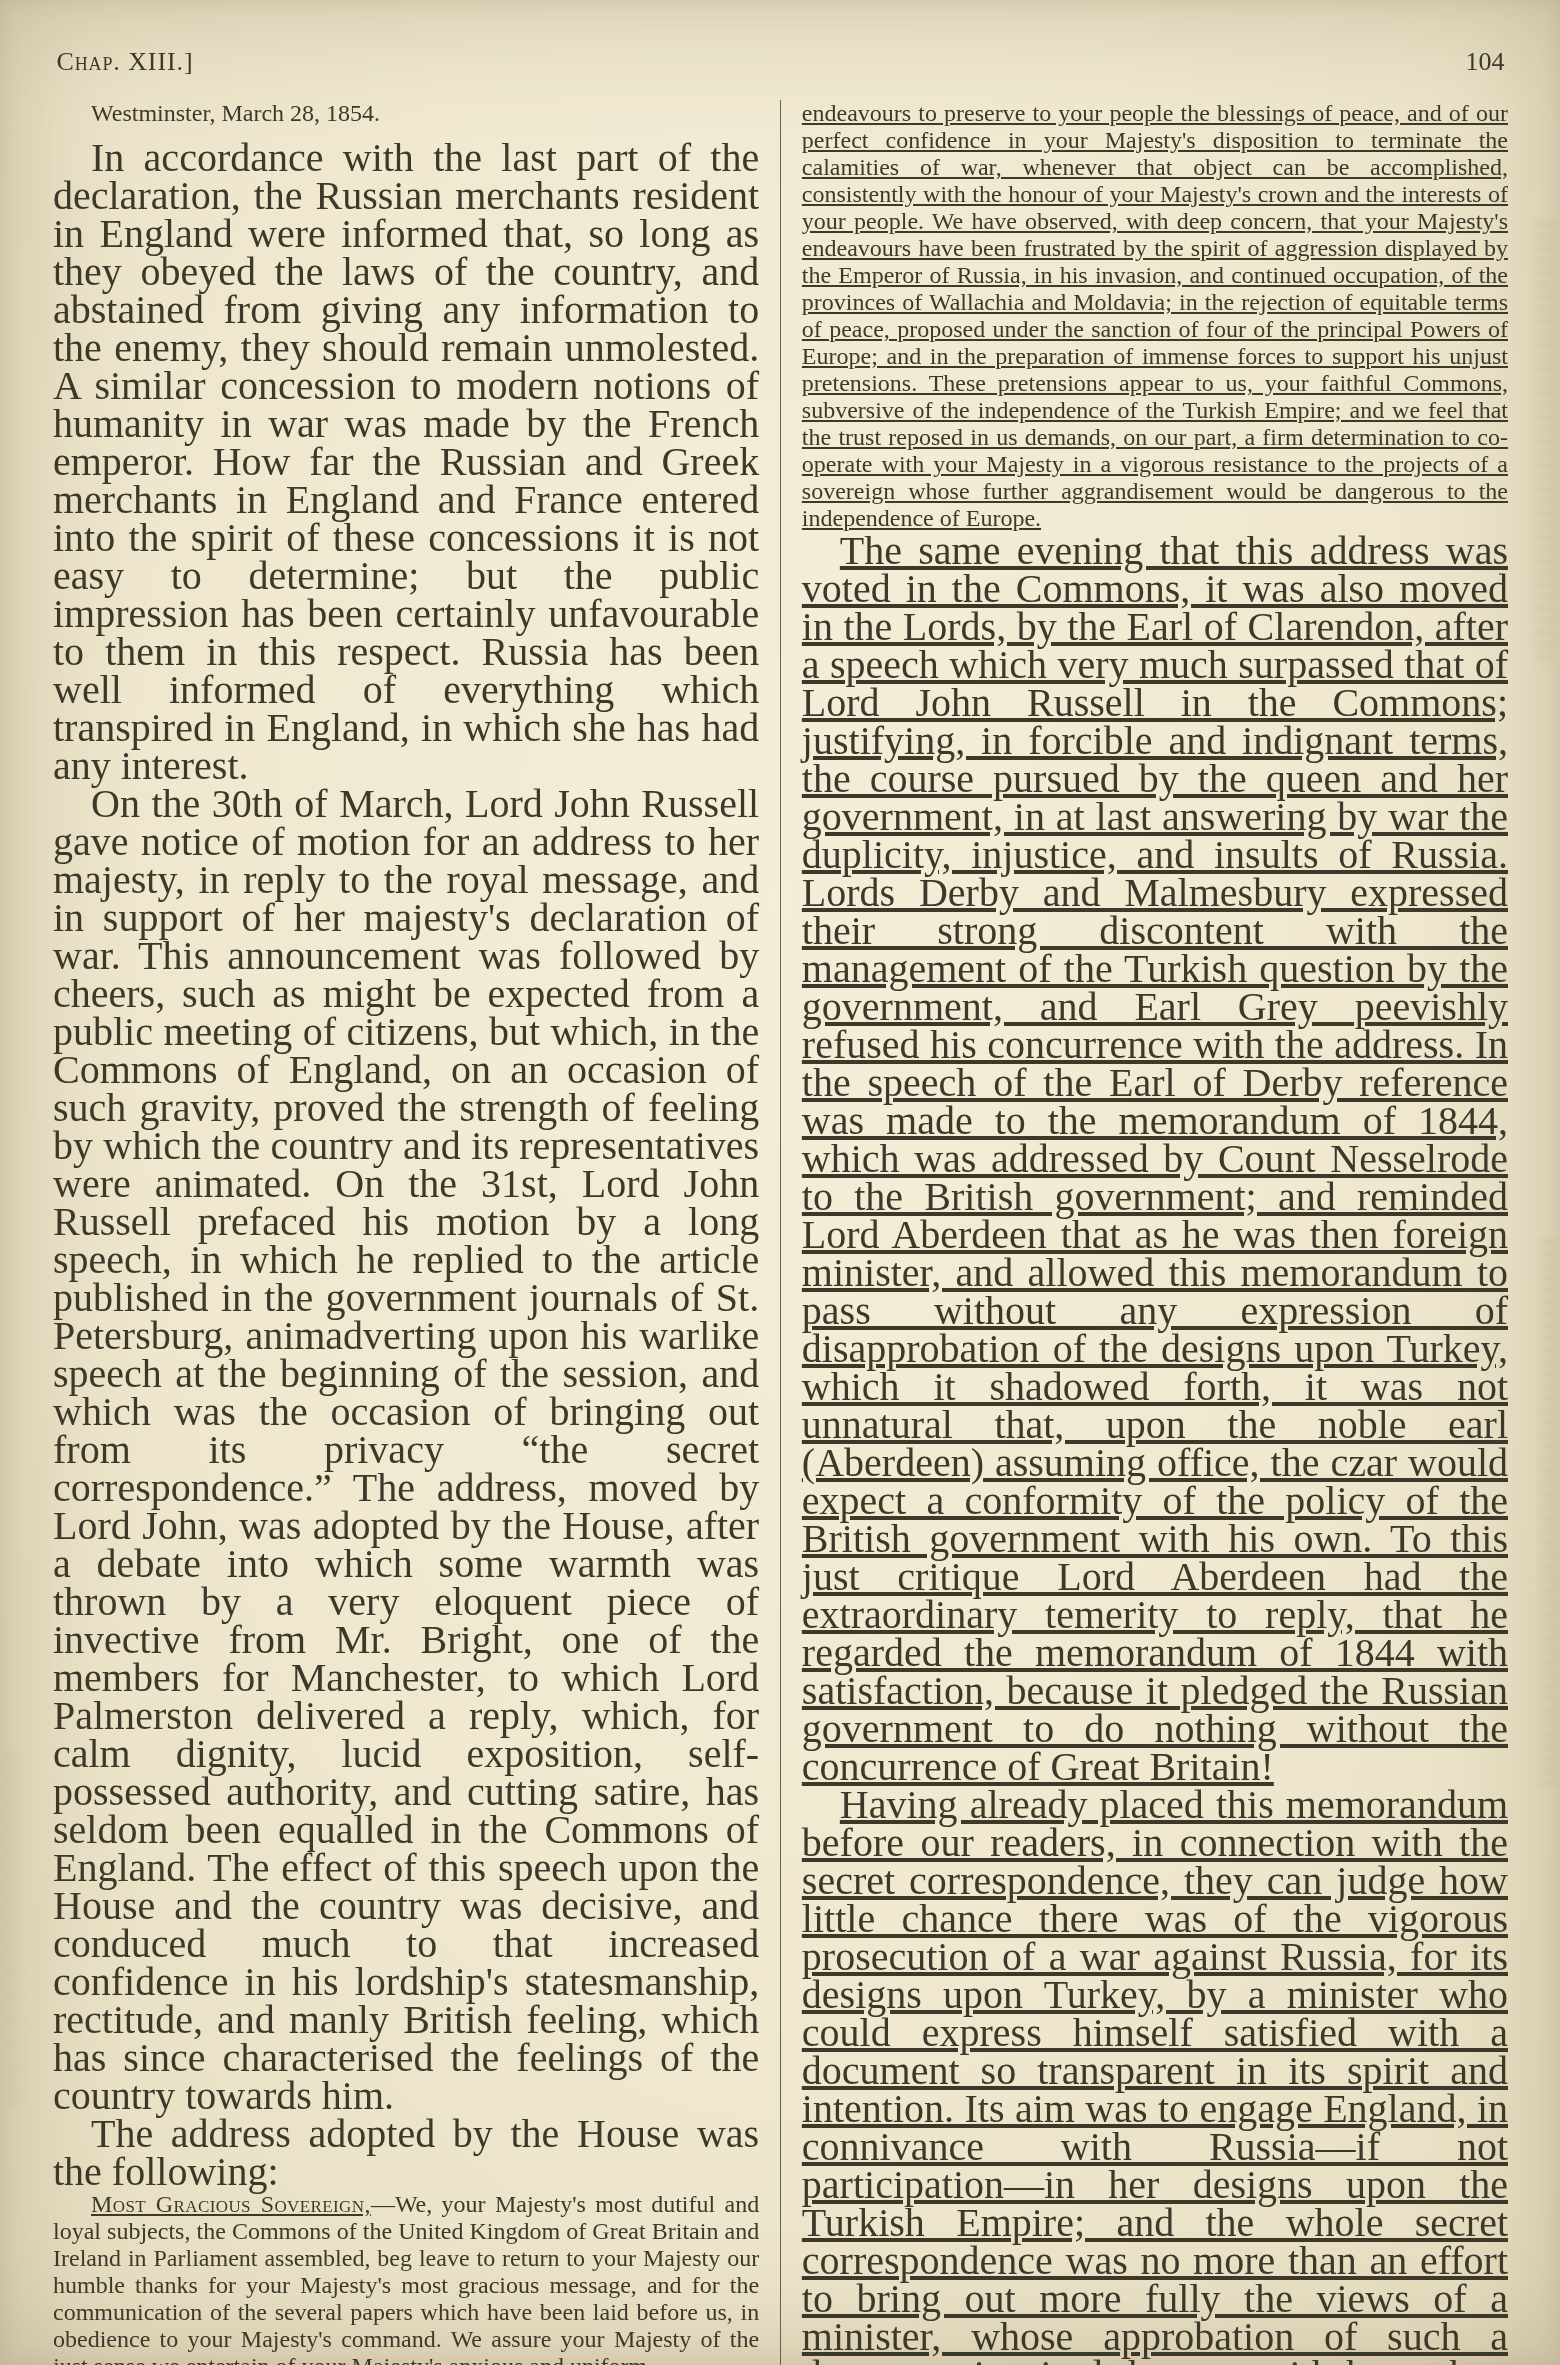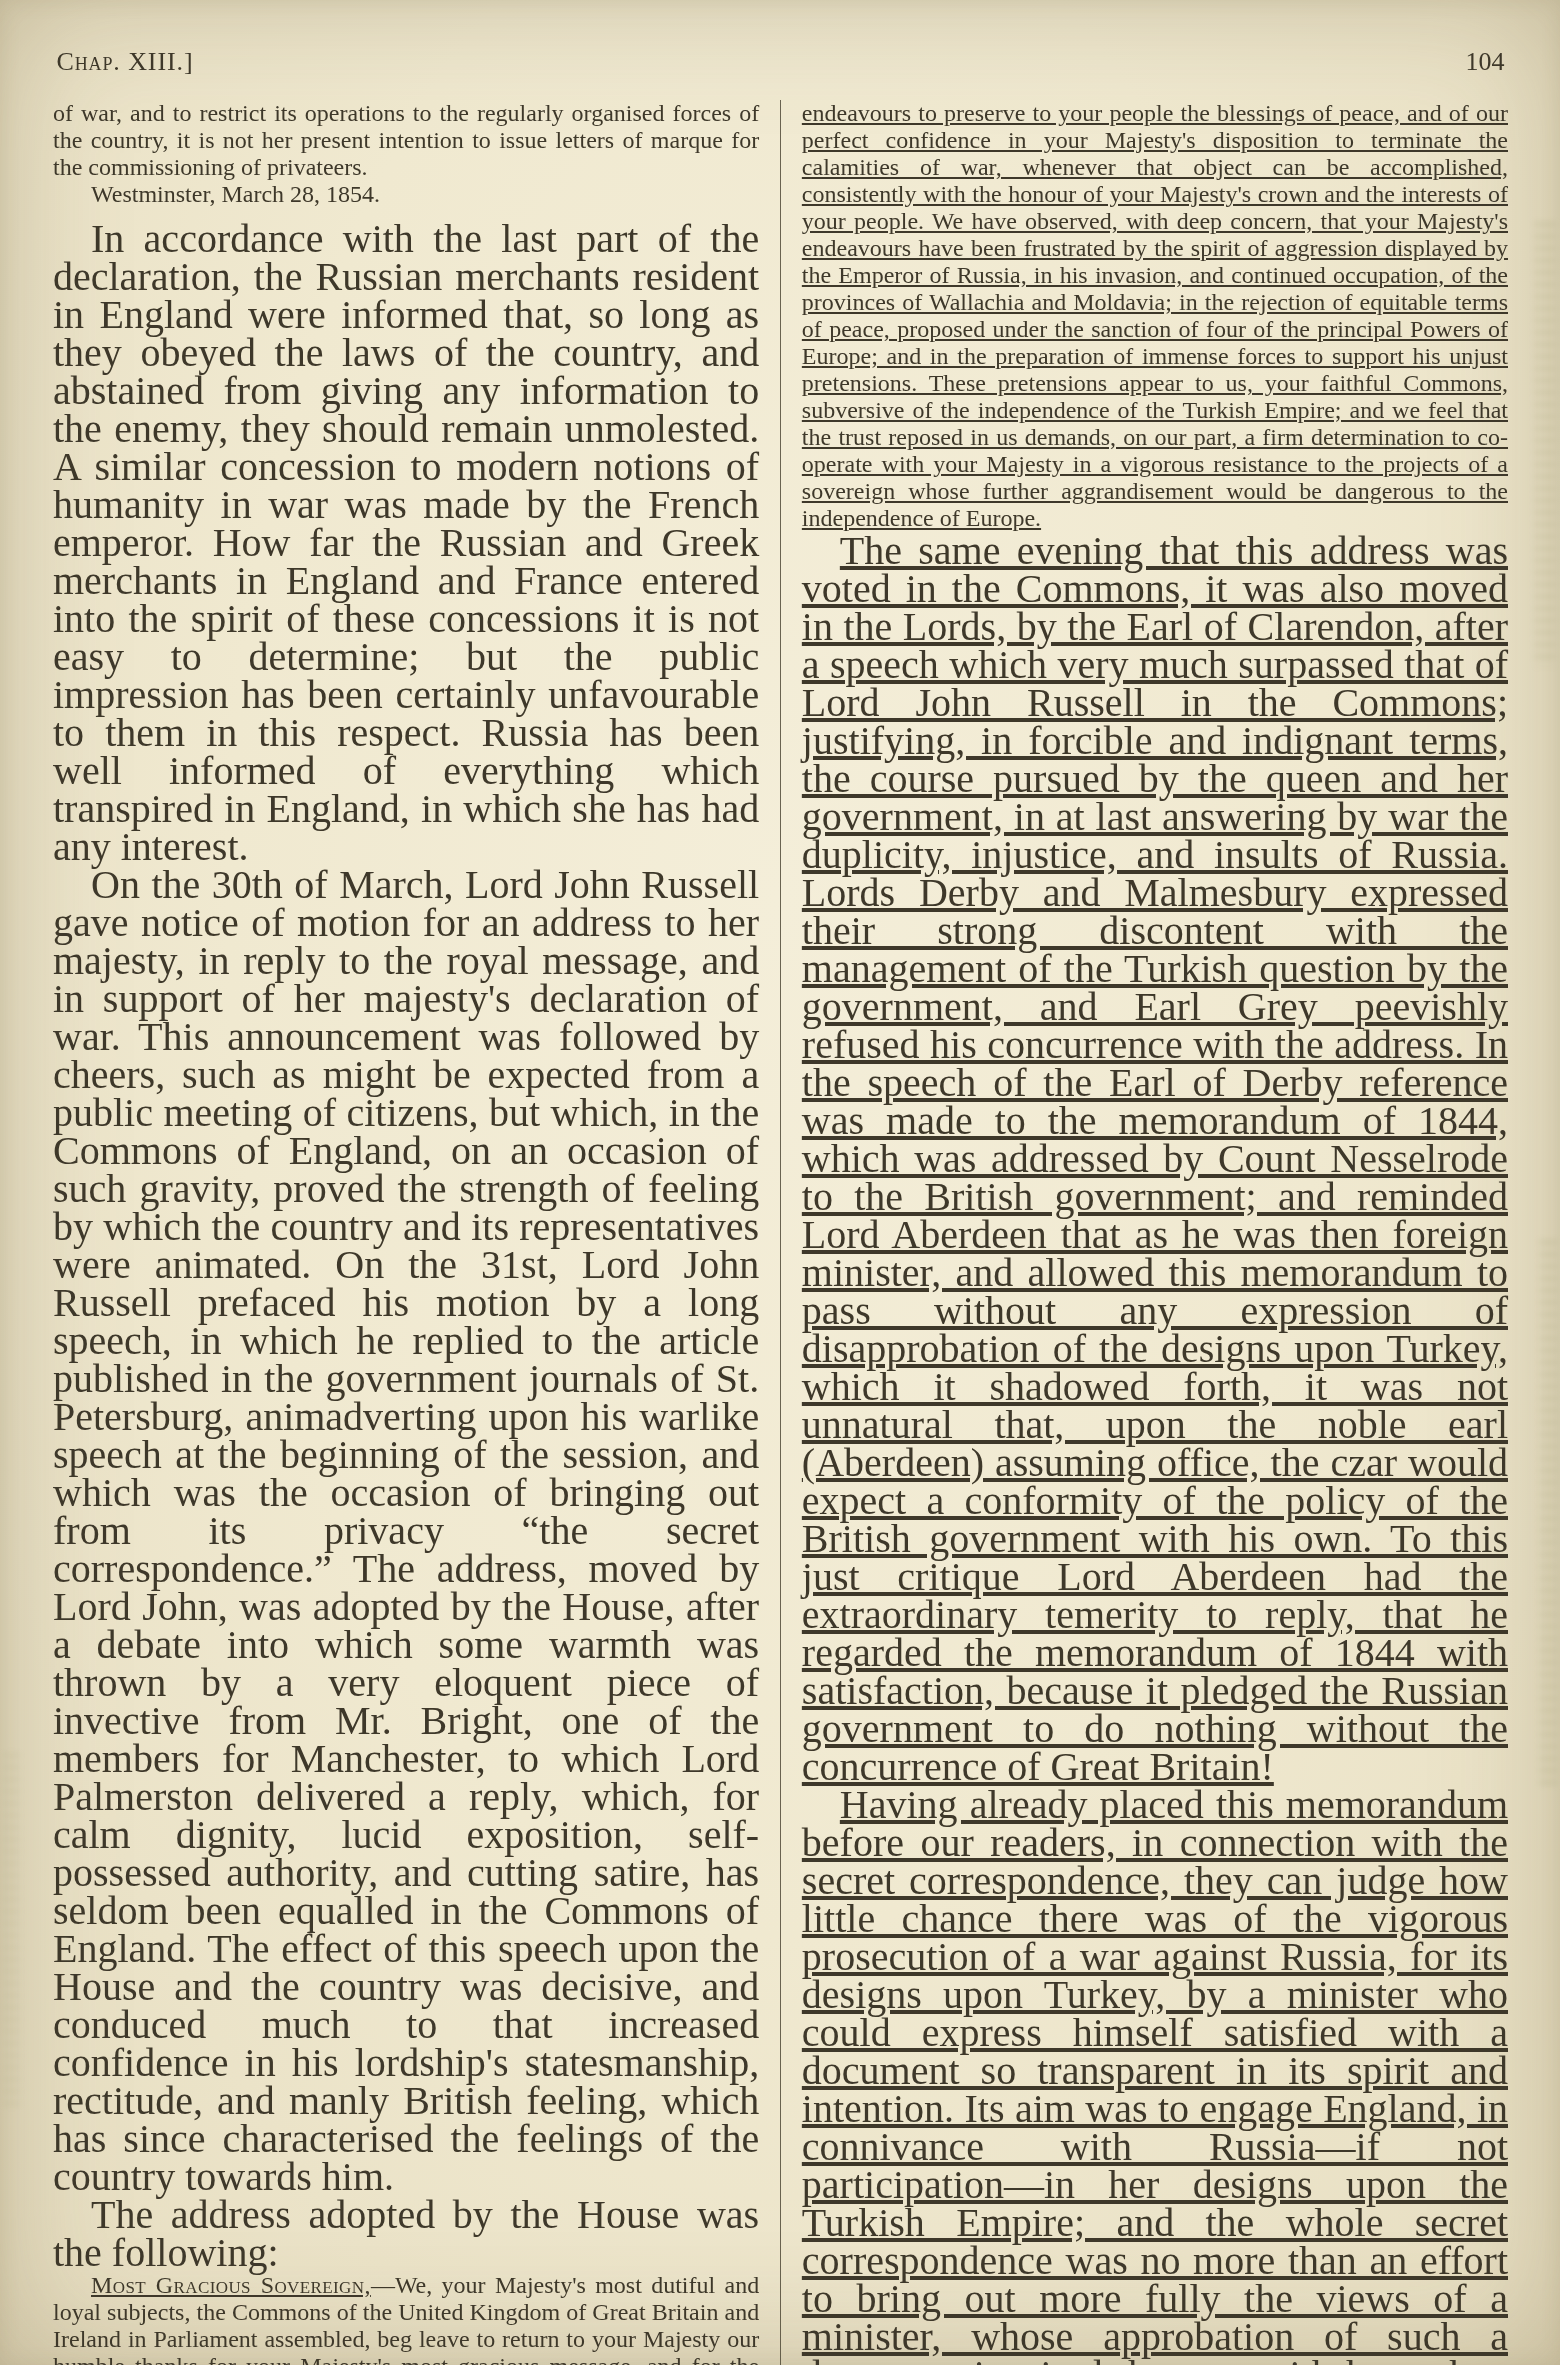--- a/index.html
+++ b/index.html
@@ -106,21 +106,20 @@
   <div class="bleed b3"></div>
 
   <header class="page-header">
     <span class="chapter">Chap. XIII.]</span>
     <span class="page-number">104</span>
   </header>
 
   <main class="columns">
 
     <section class="col col-left">
-      <p class="small-text noindent">of war, and to restrict its operations to the regularly organised forces of the country, it is not her present intention to issue letters of marque for the commissioning of privateers.</p>
       <p class="small-text dateline">Westminster, March 28, 1854.</p>
       <p class="body-text indent">In accordance with the last part of the declaration, the Russian merchants resident in England were informed that, so long as they obeyed the laws of the country, and abstained from giving any information to the enemy, they should remain unmolested. A similar concession to modern notions of humanity in war was made by the French emperor. How far the Russian and Greek merchants in England and France entered into the spirit of these concessions it is not easy to determine; but the public impression has been certainly unfavourable to them in this respect. Russia has been well informed of everything which transpired in England, in which she has had any interest.</p>
       <p class="body-text indent">On the 30th of March, Lord John Russell gave notice of motion for an address to her majesty, in reply to the royal message, and in support of her majesty's declaration of war. This announcement was followed by cheers, such as might be expected from a public meeting of citizens, but which, in the Commons of England, on an occasion of such gravity, proved the strength of feeling by which the country and its representatives were animated. On the 31st, Lord John Russell prefaced his motion by a long speech, in which he replied to the article published in the government journals of St. Petersburg, animadverting upon his warlike speech at the beginning of the session, and which was the occasion of bringing out from its privacy “the secret correspondence.” The address, moved by Lord John, was adopted by the House, after a debate into which some warmth was thrown by a very eloquent piece of invective from Mr. Bright, one of the members for Manchester, to which Lord Palmerston delivered a reply, which, for calm dignity, lucid exposition, self-possessed authority, and cutting satire, has seldom been equalled in the Commons of England. The effect of this speech upon the House and the country was decisive, and conduced much to that increased confidence in his lordship's statesmanship, rectitude, and manly British feeling, which has since characterised the feelings of the country towards him.</p>
       <p class="body-text indent">The address adopted by the House was the following:</p>
       <p class="small-text indent gap-above"><span class="smallcaps">Most Gracious Sovereign,</span><span>—We, your Majesty's most dutiful and loyal subjects, the Commons of the United Kingdom of Great Britain and Ireland in Parliament assembled, beg leave to return to your Majesty our humble thanks for your Majesty's most gracious message, and for the communication of the several papers which have been laid before us, in obedience to your Majesty's command. We assure your Majesty of the just sense we entertain of your Majesty's anxious and uniform</span></p>
     </section>
 
     <div class="col-rule"></div>
 
     <section class="col col-right">

